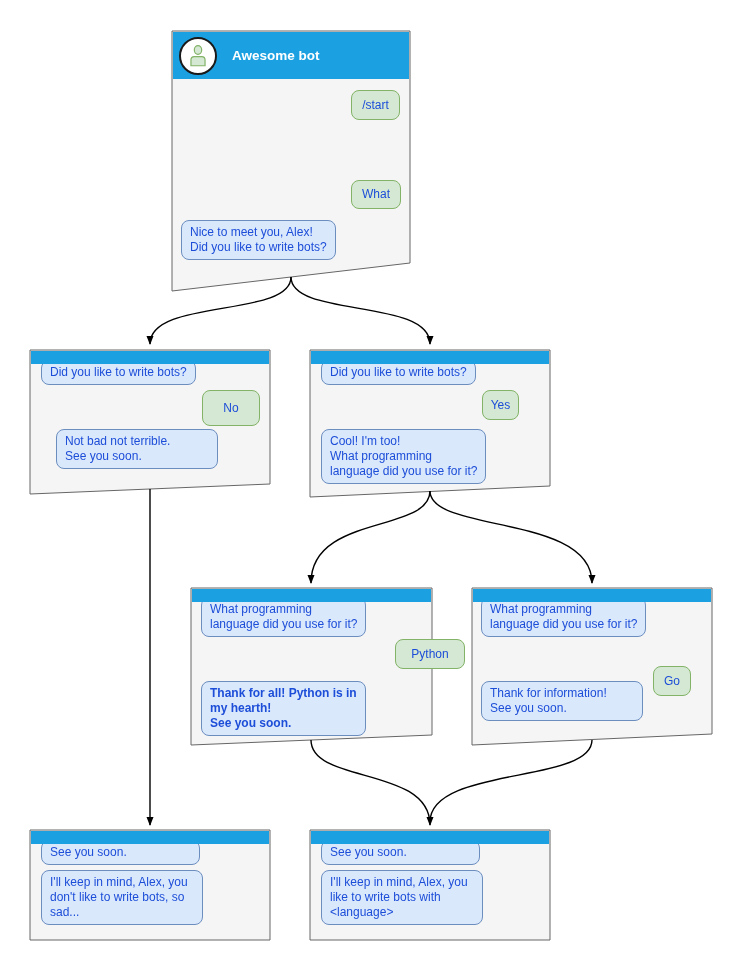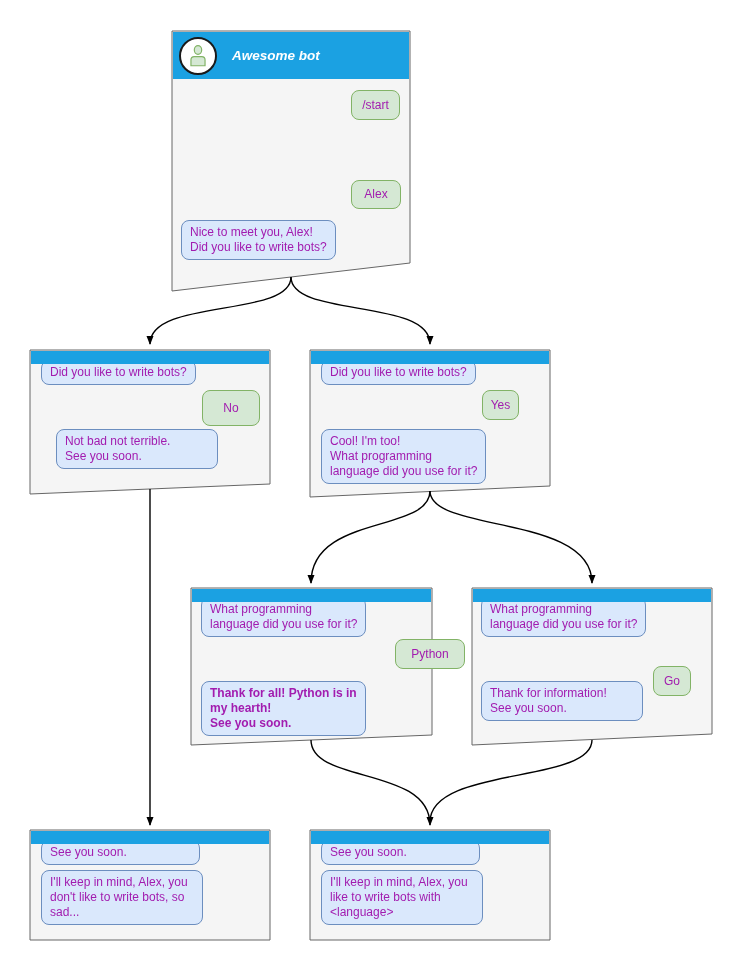--- a/index.html
+++ b/index.html
@@ -2,32 +2,32 @@
 <html><head>
 <meta charset="utf-8">
 <style>
   html,body{margin:0;padding:0;background:#ffffff;}
   body{font-family:"Liberation Sans",sans-serif;}
   #canvas{position:relative;width:743px;height:971px;background:#ffffff;overflow:hidden;}
   #shapes{position:absolute;left:0;top:0;z-index:0;}
   .box-shape{fill:#f5f5f5;stroke:#666666;stroke-width:1;}
   .edge{fill:none;stroke:#000000;stroke-width:1.4;}
   
-  .bubble{position:absolute;z-index:1;font-size:12px;line-height:15px;color:#a21caf;
+  .bubble{position:absolute;z-index:1;font-size:12px;line-height:15px;color:#1d4ed8;
           white-space:pre-line;box-sizing:border-box;}
   .bot{background:#dae8fc;border:1px solid #6c8ebf;border-radius:8px;padding:4px 8px;}
   .user{background:#d5e8d4;border:1px solid #82b366;border-radius:8px;
         display:flex;align-items:center;justify-content:center;}
   
   .strip{position:absolute;z-index:2;background:#1ba1e2;height:13px;width:238px;}
   .main-header{position:absolute;z-index:2;background:#1ba1e2;left:173px;top:32px;width:236px;height:47px;
                display:flex;align-items:center;}
   .avatar{width:38px;height:38px;border-radius:50%;background:#ffffff;border:2px solid #1a1a1a;
           margin-left:6px;box-sizing:border-box;display:flex;align-items:center;justify-content:center;}
-  .main-title{color:#ffffff;font-weight:bold;font-size:13.5px;margin-left:15px;font-style:italic;}
+  .main-title{color:#ffffff;font-weight:bold;font-size:13.5px;margin-left:15px;}
 </style>
 </head>
 <body>
 
 <div id="canvas">
 
   <svg id="shapes" width="743" height="971" viewBox="0 0 743 971">
     <defs>
       <marker id="arrow" markerUnits="userSpaceOnUse" markerWidth="10" markerHeight="8" refX="8" refY="3.5" orient="auto">
         <path d="M0,0 L9,3.5 L0,7 Z" fill="#000000"></path>
@@ -54,21 +54,21 @@
   <div class="main-header">
     <div class="avatar">
       <svg width="26" height="26" viewBox="0 0 24 24">
         <ellipse cx="12" cy="6.5" rx="3.4" ry="4" fill="#d5e8d4" stroke="#82b366" stroke-width="1.1"></ellipse>
         <path d="M5.5,21 L5.5,15.5 Q5.5,12.5 8.5,12.5 L15.5,12.5 Q18.5,12.5 18.5,15.5 L18.5,21 Z" fill="#d5e8d4" stroke="#82b366" stroke-width="1.1"></path>
       </svg>
     </div>
     <div class="main-title">Awesome bot</div>
   </div>
   <div class="bubble user" style="left:351px;top:90px;width:49px;height:30px;">/start</div>
-  <div class="bubble user" style="left:351px;top:180px;width:50px;height:29px;">Alex</div>
+  <div class="bubble user" style="left:351px;top:180px;width:50px;height:29px;">What</div>
   <div class="bubble bot" style="left:181px;top:220px;">Nice to meet you, Alex!
 Did you like to write bots?</div>
 
   <div class="strip" style="left:31px;top:351px;"></div>
   <div class="bubble bot" style="left:41px;top:360px;">Did you like to write bots?</div>
   <div class="bubble user" style="left:202px;top:390px;width:58px;height:36px;">No</div>
   <div class="bubble bot" style="left:56px;top:429px;min-width:162px;">Not bad not terrible.
 See you soon.</div>
 
   <div class="strip" style="left:311px;top:351px;"></div>

